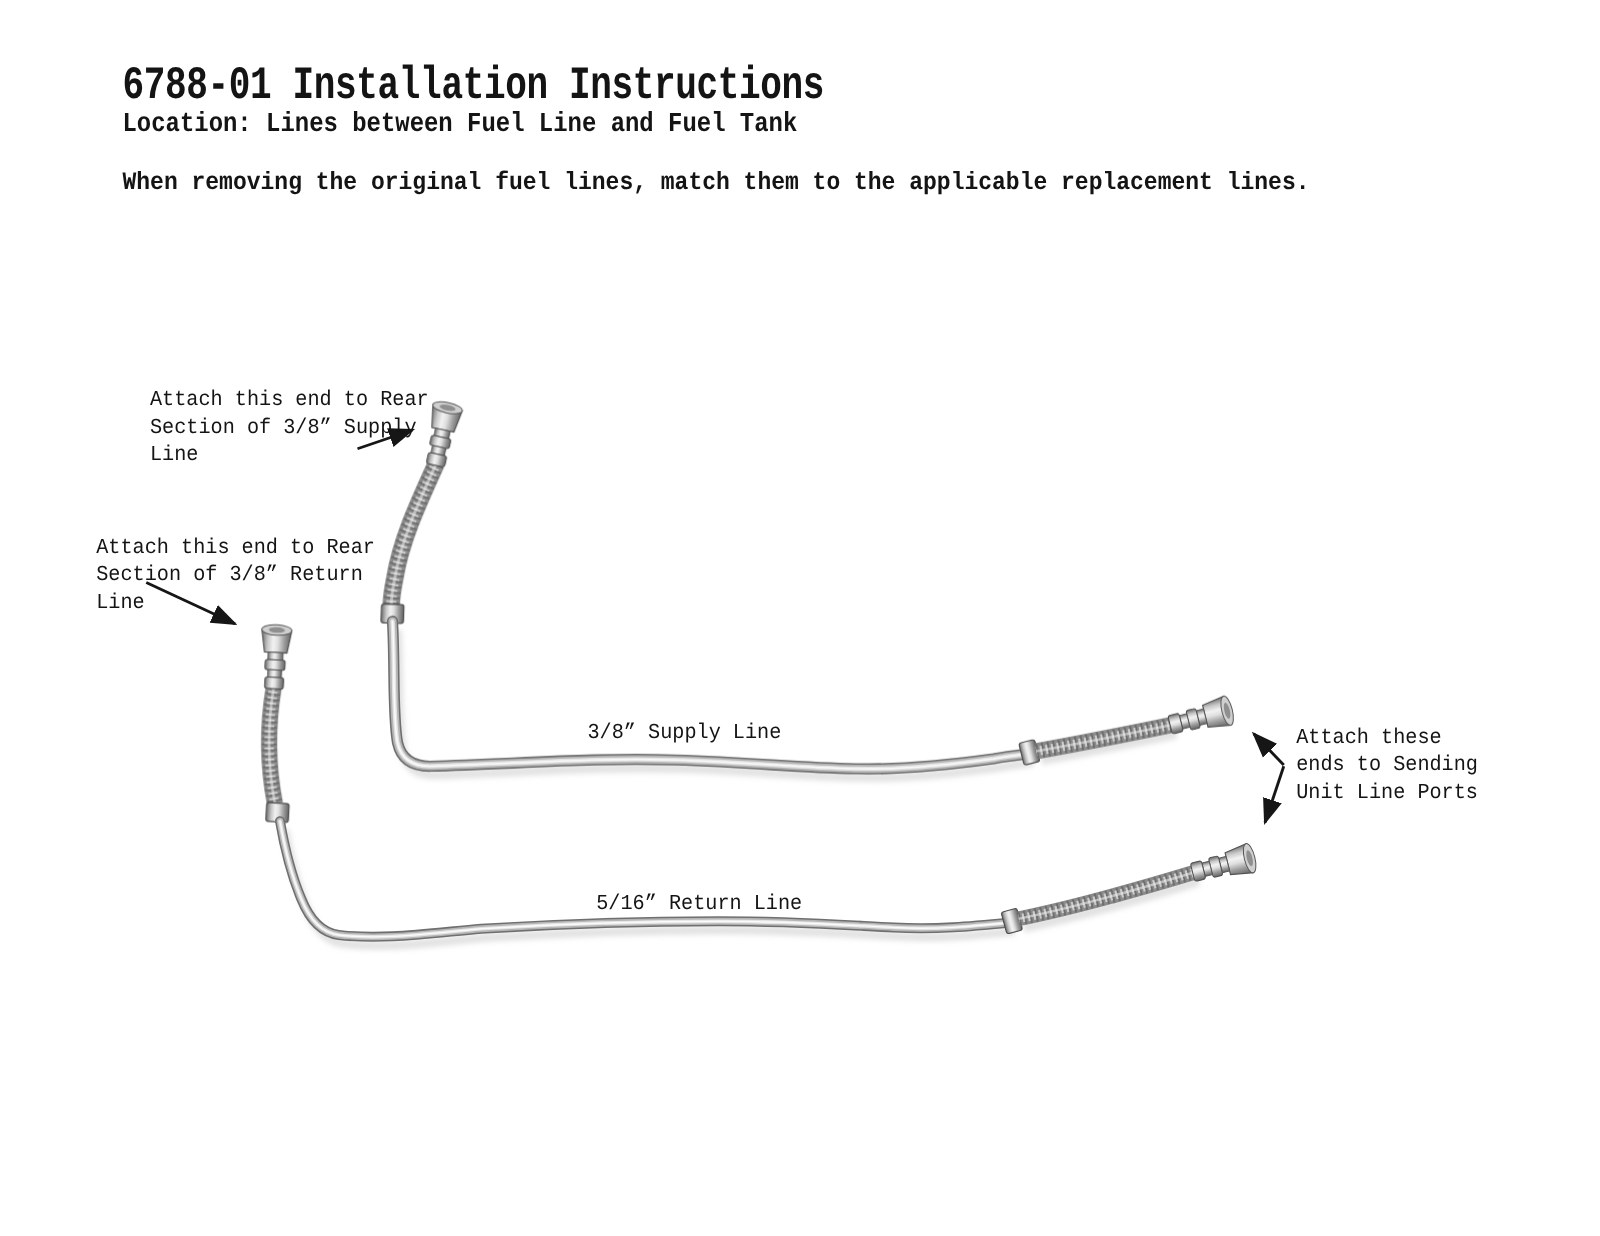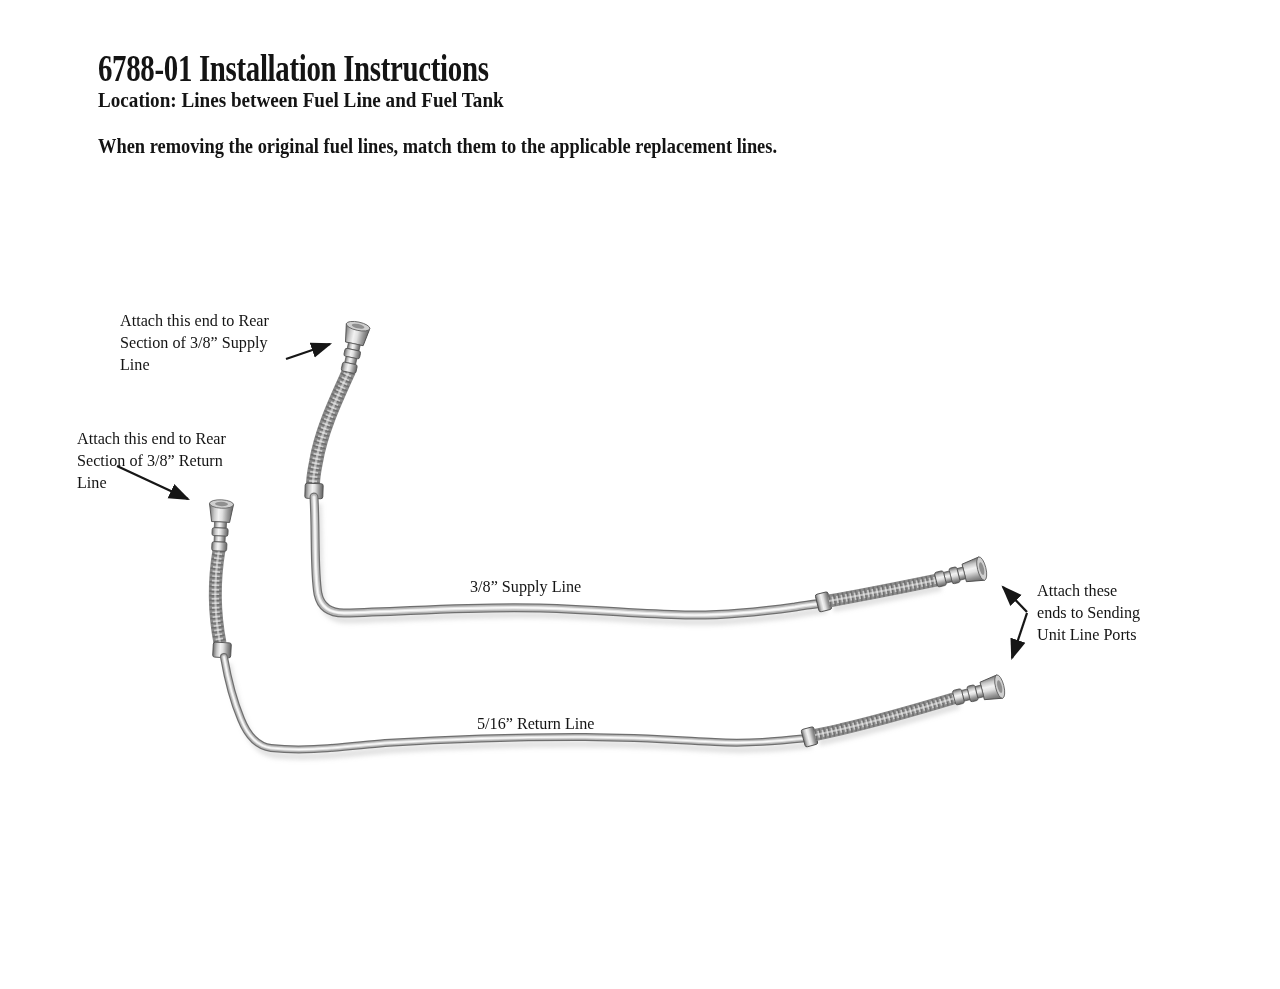--- a/index.html
+++ b/index.html
@@ -1,17 +1,17 @@
 <!DOCTYPE html>
 <html><head>
 <meta charset="utf-8">
 <style>
   html,body{margin:0;padding:0;background:#ffffff;}
   .page{position:relative;width:1280px;height:989px;background:#ffffff;overflow:hidden;
-        font-family:Liberation Serif, serif;color:#141414;}
+        font-family:Liberation Mono, monospace;color:#141414;}
   .title{position:absolute;left:98px;top:50px;margin:0;font-size:37px;font-weight:700;
          line-height:38px;letter-spacing:-0.4px;transform:scaleX(0.78);transform-origin:0 0;
          white-space:nowrap;color:#141414;}
   .subtitle{position:absolute;left:98px;top:88px;font-size:22px;font-weight:700;line-height:24px;
             transform:scaleX(0.87);transform-origin:0 0;white-space:nowrap;color:#141414;}
   .instruction{position:absolute;left:98px;top:134px;font-size:20px;font-weight:700;line-height:25px;
                transform:scaleX(0.92);transform-origin:0 0;white-space:nowrap;color:#141414;}
   .callout{position:absolute;font-size:17px;font-weight:400;line-height:22px;
            transform:scaleX(0.95);transform-origin:0 0;color:#141414;}
   .callout span{display:block;white-space:nowrap;}

